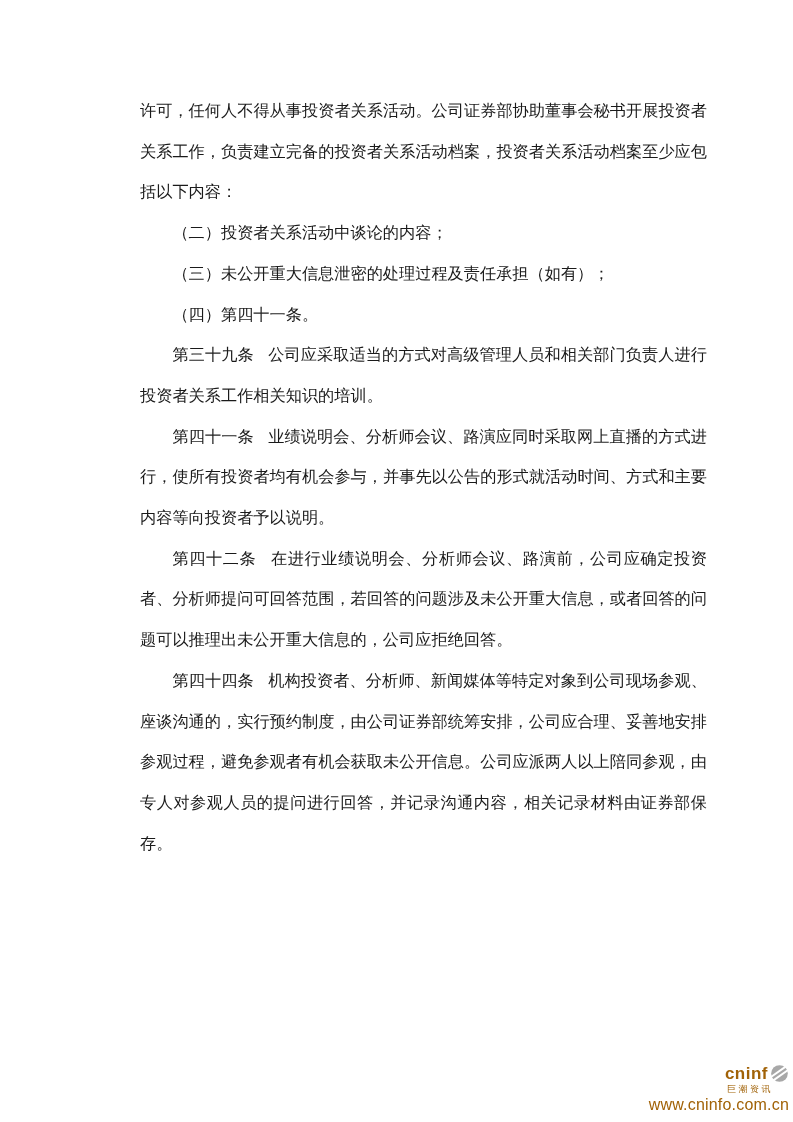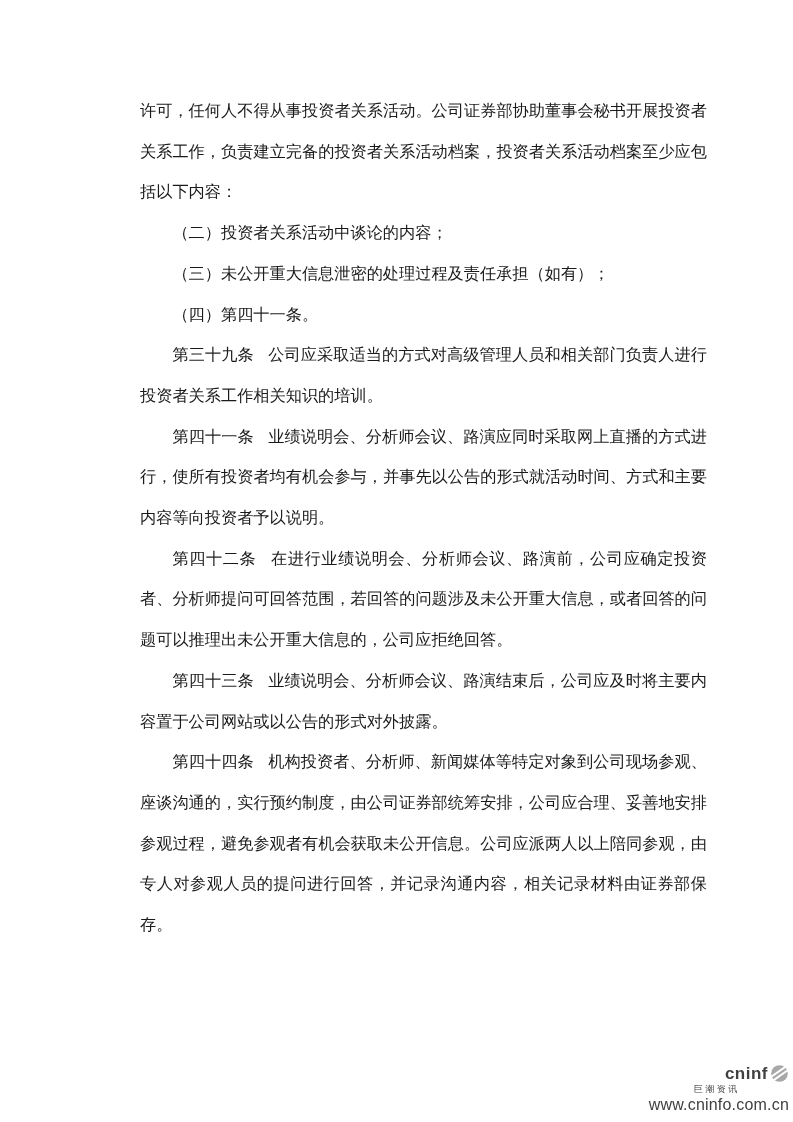--- a/index.html
+++ b/index.html
@@ -63,47 +63,45 @@
   }
   .wm-icon svg {
     width: 19px;
     height: 19px;
     display: block;
   }
   .wm-sub {
     font-size: 9px;
     letter-spacing: 2.5px;
     margin-top: 2px;
-    margin-right: 4px;
-    text-align: center;
+    margin-right: 16px;
   }
   .wm-url {
     font-size: 16px;
     margin-top: 3px;
     letter-spacing: 0.2px;
   }
 </style>
 </head>
 <body>
 
 <div class="page" style="background: rgb(255, 255, 255); color: rgb(26, 26, 26);">
 
   <main class="content" id="paragraph-container">
       <p class="para">许可，任何人不得从事投资者关系活动。公司证券部协助董事会秘书开展投资者关系工作，负责建立完备的投资者关系活动档案，投资者关系活动档案至少应包括以下内容：</p>
       <p class="para indent">（二）投资者关系活动中谈论的内容；</p>
       <p class="para indent">（三）未公开重大信息泄密的处理过程及责任承担（如有）；</p>
       <p class="para indent">（四）第四十一条。</p>
       <p class="para indent"><b class="lead">第三十九条</b>公司应采取适当的方式对高级管理人员和相关部门负责人进行投资者关系工作相关知识的培训。</p>
       <p class="para indent"><b class="lead">第四十一条</b>业绩说明会、分析师会议、路演应同时采取网上直播的方式进行，使所有投资者均有机会参与，并事先以公告的形式就活动时间、方式和主要内容等向投资者予以说明。</p>
       <p class="para indent"><b class="lead">第四十二条</b>在进行业绩说明会、分析师会议、路演前，公司应确定投资者、分析师提问可回答范围，若回答的问题涉及未公开重大信息，或者回答的问题可以推理出未公开重大信息的，公司应拒绝回答。</p>
-      <p class="para indent"><b class="lead">第四十三条</b>业绩说明会、分析师会议、路演结束后，公司应及时将主要内容置于公司网站或以公告的形式对外披露。</p>
       <p class="para indent"><b class="lead">第四十四条</b>机构投资者、分析师、新闻媒体等特定对象到公司现场参观、座谈沟通的，实行预约制度，由公司证券部统筹安排，公司应合理、妥善地安排参观过程，避免参观者有机会获取未公开信息。公司应派两人以上陪同参观，由专人对参观人员的提问进行回答，并记录沟通内容，相关记录材料由证券部保存。</p>
     </main>
 
-  <div class="watermark" style="color: #404040;">
+  <div class="watermark" style="color: #a16207;">
     <div class="wm-row1">
       <span class="wm-logo">cninf</span>
       <span class="wm-icon">
         <svg viewBox="0 0 24 24" aria-hidden="true">
           <circle cx="12" cy="12" r="10.5" fill="#a8a8a8"></circle>
           <g transform="rotate(-35 12 12)">
             <rect x="-1" y="8.1" width="26" height="2.5" fill="#ffffff"></rect>
             <rect x="-1" y="13.4" width="26" height="2.5" fill="#ffffff"></rect>
           </g>
         </svg>

